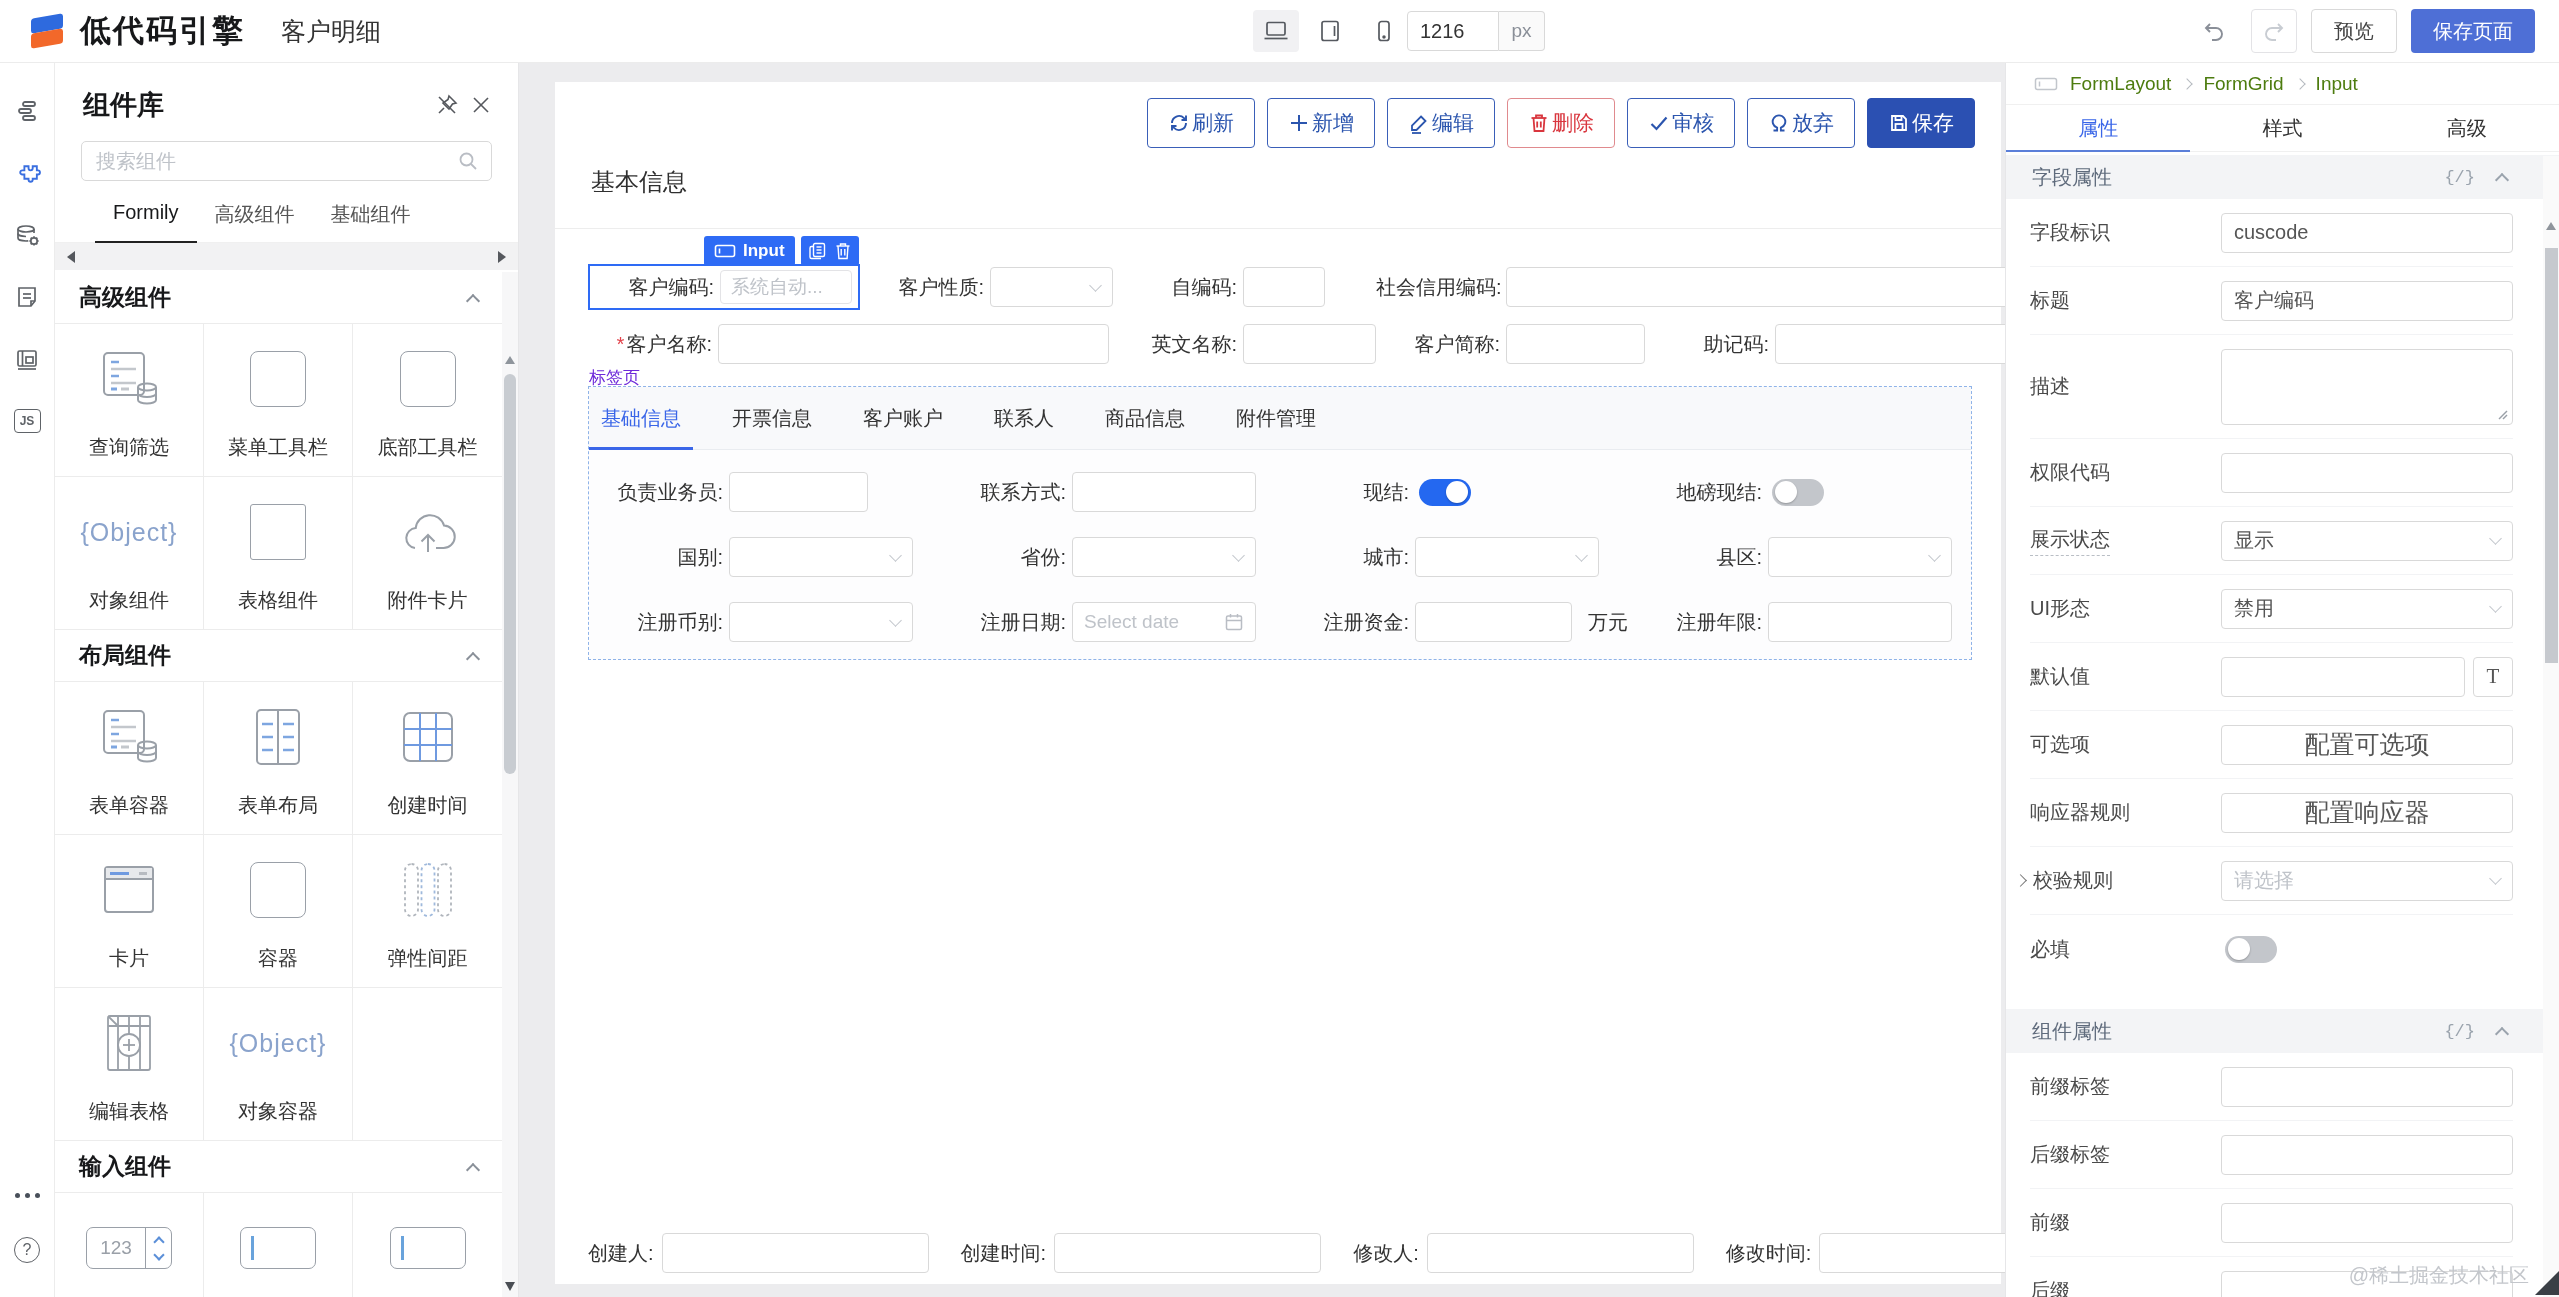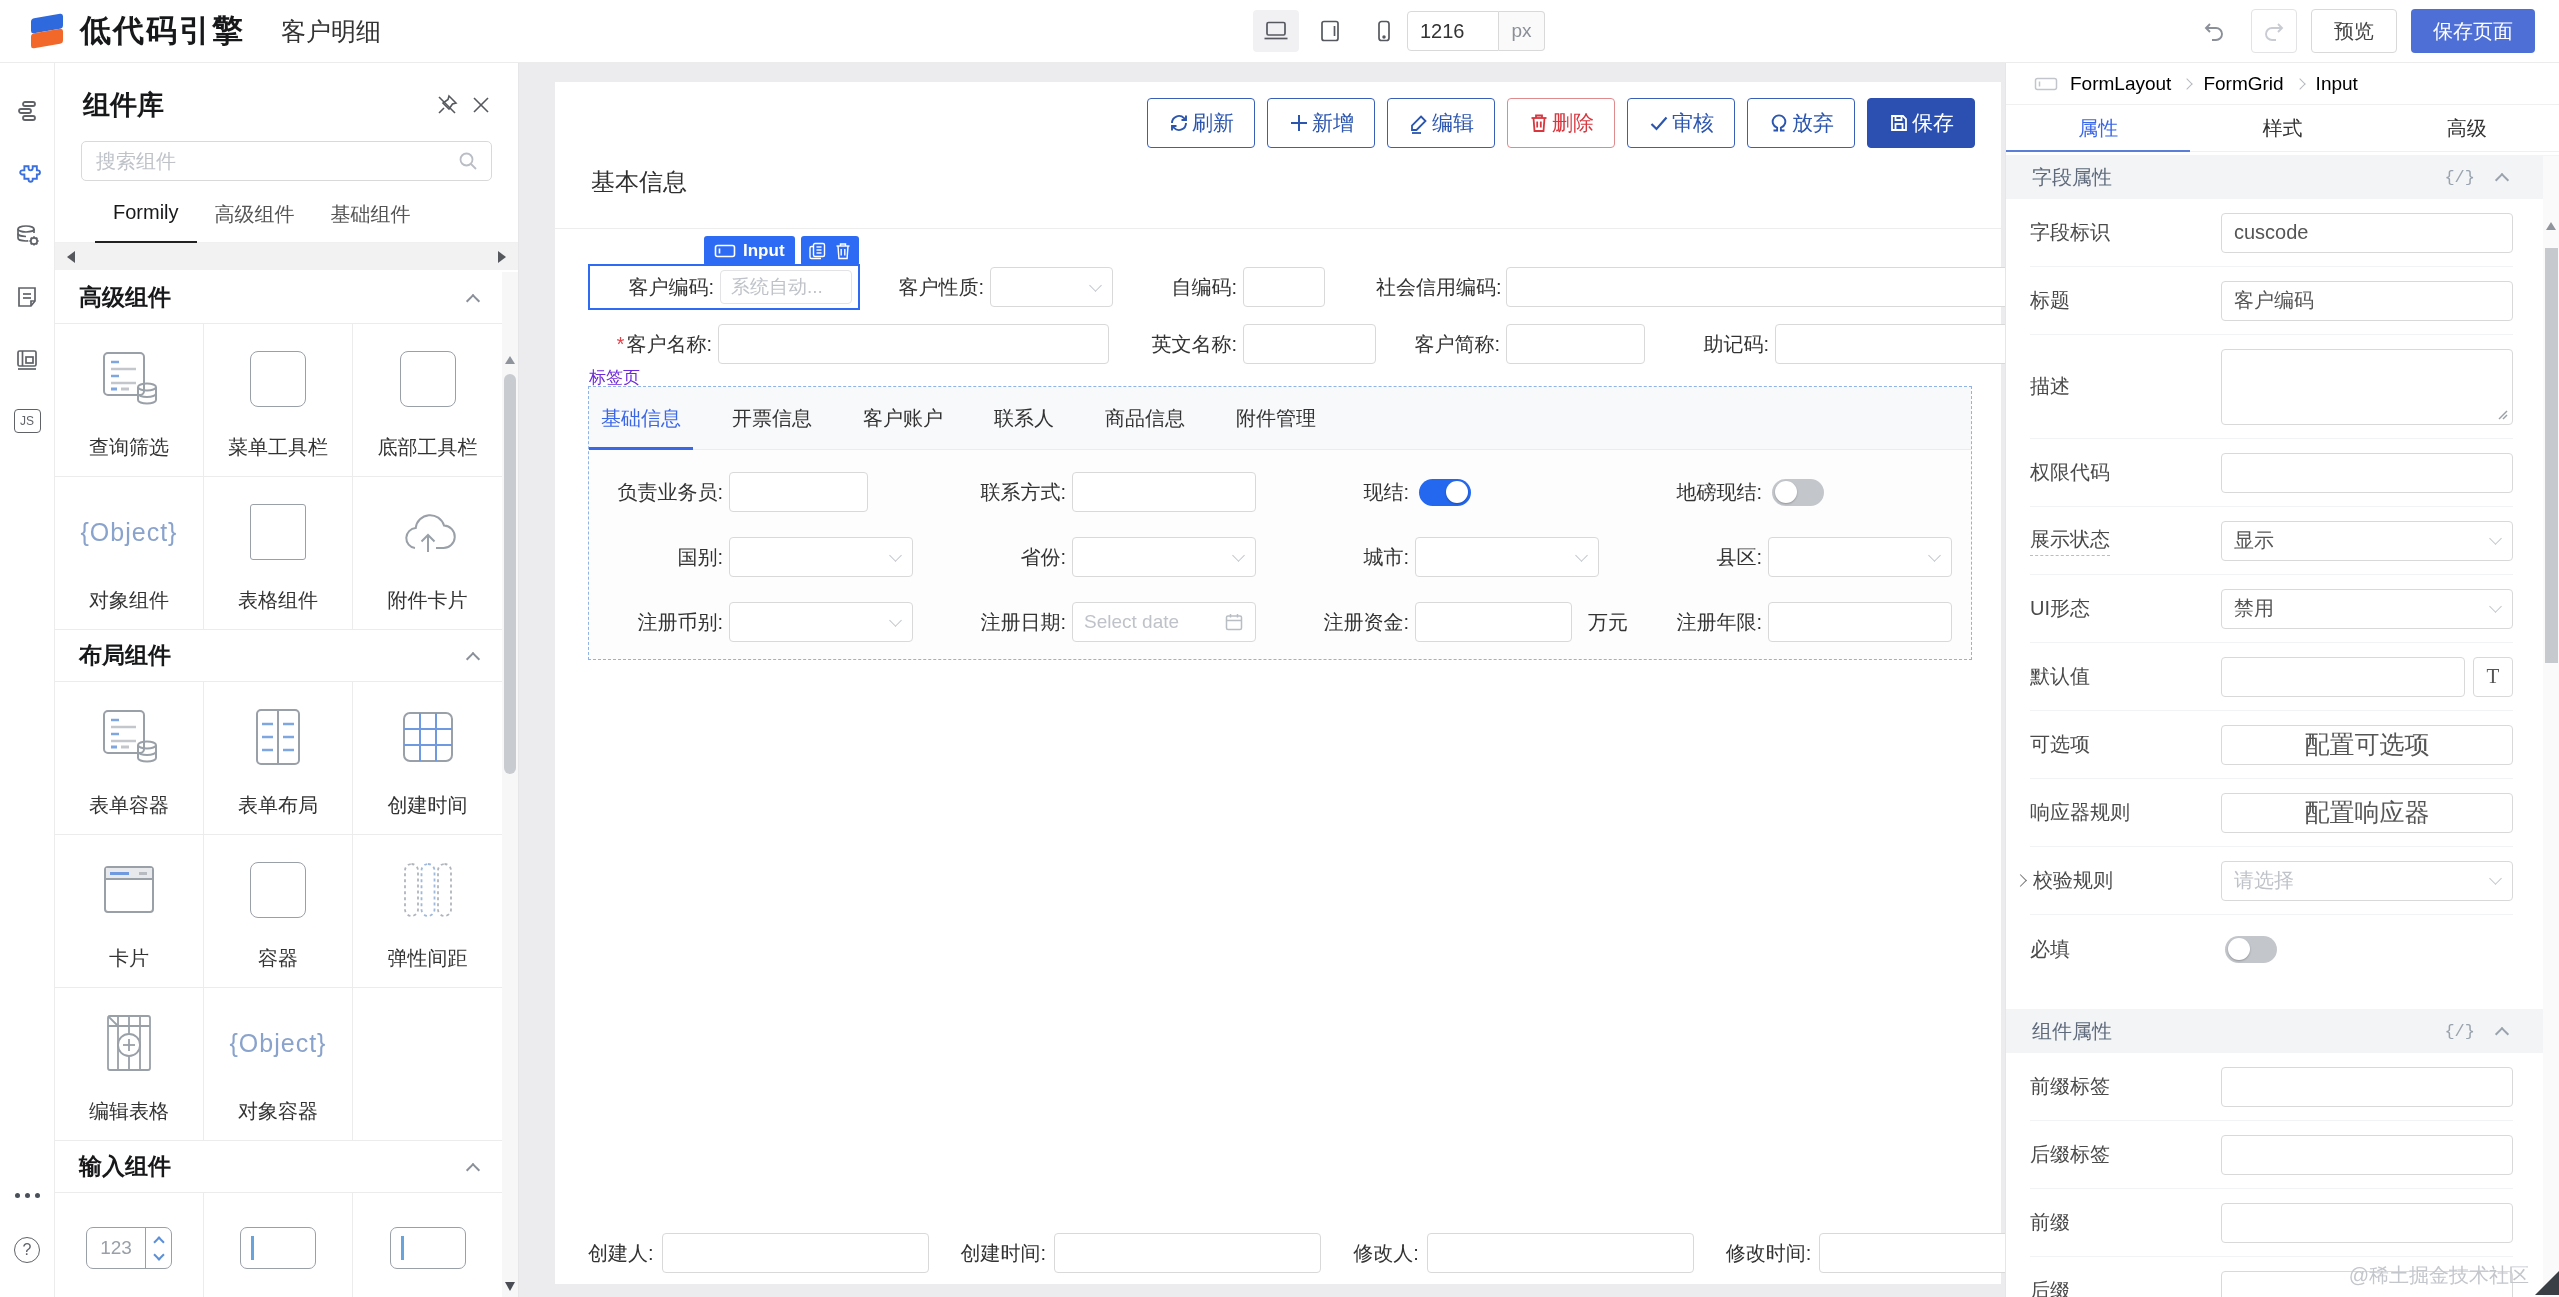--- a/index.html
+++ b/index.html
@@ -26,21 +26,21 @@
 .waddon{width:46px;height:40px;border:1px solid #d9d9d9;border-left:none;border-radius:0 4px 4px 0;background:#fafafa;color:#8a8f98;font-size:19px;display:flex;align-items:center;justify-content:center}
 .hdr-right{position:absolute;right:24px;display:flex;align-items:center;gap:14px}
 .iconbtn{width:46px;height:44px;display:flex;align-items:center;justify-content:center;border-radius:4px;background:#fff}
 .iconbtn.bordered{border:1px solid #e3e3e6}
 .btn-plain{height:44px;padding:0 22px;border:1px solid #d9d9d9;border-radius:4px;background:#fff;font-size:20px;color:#444;display:flex;align-items:center}
 .btn-primary-hdr{height:44px;padding:0 22px;border-radius:4px;background:#4e6fd6;font-size:20px;color:#fff;display:flex;align-items:center;border:none}
 
 
 .rail{position:absolute;top:63px;left:0;bottom:0;width:55px;background:#fff;border-right:1px solid #ececec;z-index:12}
 .rail-ic{position:absolute;left:50%;transform:translateX(-50%);width:30px;height:30px;display:flex;align-items:center;justify-content:center}
-.js-badge{border:1.8px solid #5f6368;border-radius:4px;width:27px;height:24px;display:flex;align-items:center;justify-content:center;font-size:12px;color:#5f6368;font-weight:400}
+.js-badge{border:1.8px solid #5f6368;border-radius:4px;width:27px;height:24px;display:flex;align-items:center;justify-content:center;font-size:12px;color:#5f6368;font-weight:700}
 .help-badge{border:1.8px solid #5f6368;border-radius:50%;width:26px;height:26px;display:flex;align-items:center;justify-content:center;font-size:16px;color:#5f6368}
 .dots{display:flex;gap:5px}
 .dots i{width:5px;height:5px;border-radius:50%;background:#49505a}
 
 
 .cpanel{position:absolute;top:63px;left:55px;width:464px;bottom:0;background:#fff;border-right:1px solid #e6e6e8;z-index:11;overflow:hidden}
 .cp-head{display:flex;align-items:center;padding:24px 20px 0 28px}
 .cp-title{font-size:27px;font-weight:700;color:#17181a;flex:1}
 .cp-hicon{width:34px;height:30px;display:flex;align-items:center;justify-content:center}
 .cp-search{position:relative;margin:18px 26px 0}
@@ -119,21 +119,21 @@
 .tdate .ph{font-size:19px;color:#bfc3c9}
 .suffix{font-size:20px;color:#333;margin-left:16px;white-space:nowrap}
 .grid-footer{position:absolute;left:33px;top:1151px;width:1384px;display:grid;grid-template-columns:repeat(4,1fr)}
 .fcell2{display:flex;align-items:center;height:40px;padding-right:28px}
 .fcell2:last-child{padding-right:2px}
 .flbl2{white-space:nowrap;font-size:20px;color:#333;padding-right:8px}
 
 
 .insp{position:absolute;top:63px;left:2005px;right:0;bottom:0;background:#fff;border-left:1px solid #e6e6e8;z-index:12;overflow:hidden}
 .bc{height:42px;display:flex;align-items:center;padding:0 28px;border-bottom:1px solid #f0f0f0}
-.bc-item{font-size:19px;color:#000000;margin:0 2px}
+.bc-item{font-size:19px;color:#4d7c0f;margin:0 2px}
 .bc-sep{width:8px;height:8px;border-right:1.6px solid #b6bac0;border-bottom:1.6px solid #b6bac0;transform:rotate(-45deg);margin:0 10px}
 .itabs{height:47px;display:flex;border-bottom:1px solid #f0f0f0}
 .itab{flex:1;display:flex;align-items:center;justify-content:center;font-size:20px;color:#333;position:relative}
 .itab.active{color:#3a66e8}
 .itab.active::after{content:"";position:absolute;left:0;right:0;bottom:-1px;height:2.5px;background:#5b7fd9}
 .isec{height:44px;background:#f3f4f6;display:flex;align-items:center;padding:0 26px;color:#5f6b7c;font-size:20px;margin-top:3px}
 .isec .code{margin-left:auto;font-family:"Liberation Mono","DejaVu Sans Mono",monospace;font-size:17px;color:#9aa3ad;margin-right:22px}
 .isec .caret-up{border-color:#9aa3ad;margin-right:26px}
 .irow{display:flex;align-items:center;min-height:68px;margin:0 46px 0 24px;border-bottom:1px solid #f2f3f5;padding:13px 0}
 .irow .ilbl{font-size:20px;color:#4a4a4a;white-space:nowrap}

